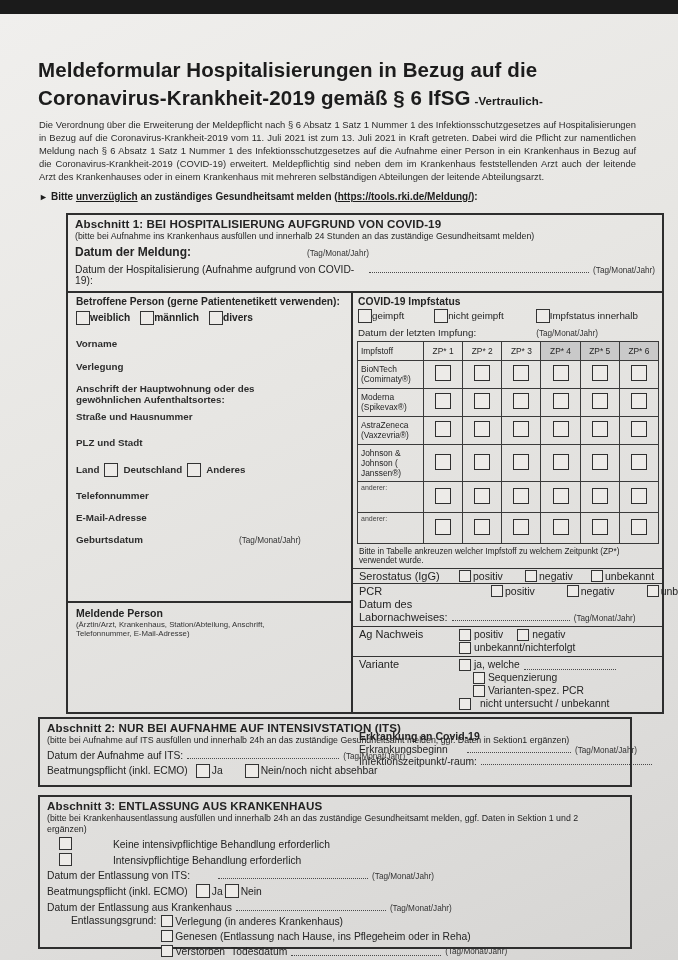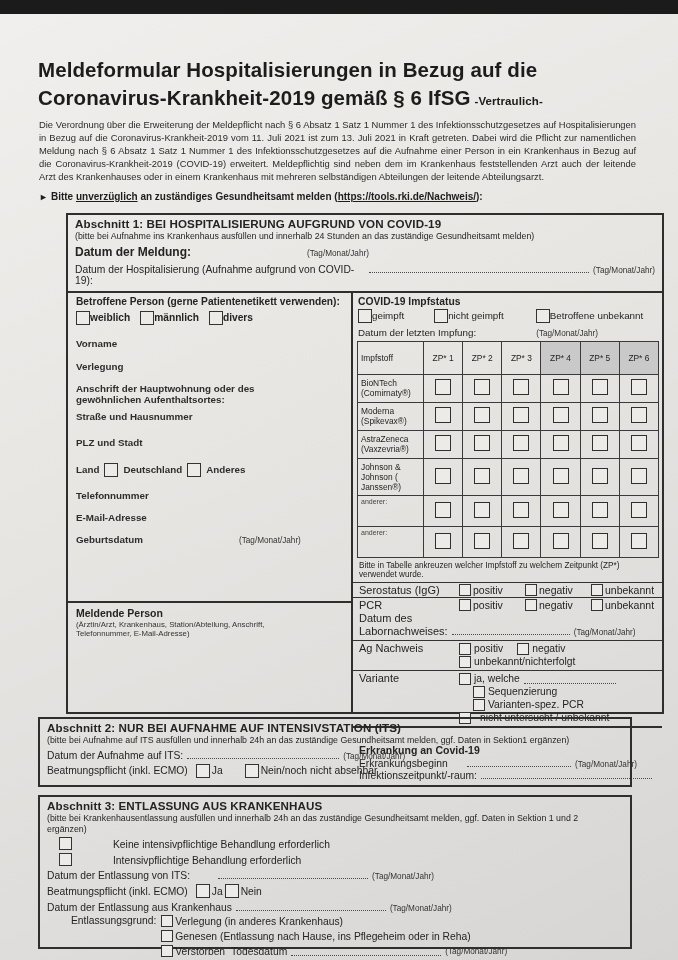--- a/index.html
+++ b/index.html
@@ -51,33 +51,33 @@
   .vax-top{padding:3px 5px 0;}
   .vax-head{font-weight:700;font-size:10.3px;}
   .vax-opts{display:flex;margin-top:2px;align-items:center;}
   .vax-opts .opt{font-weight:400;font-size:9.8px;}
   .vax-opts .opt:nth-child(2){margin-left:30px;}
   .vax-opts .opt:nth-child(3){margin-left:32px;}
   .vax-datum{display:flex;margin-top:4px;font-size:9.8px;align-items:baseline;}
   .vax-datum .hint{margin-left:60px;}
   table.vtab{border-collapse:collapse;table-layout:fixed;width:302px;margin:3px 0 0 4px;font-size:8.2px;}
   .vtab th,.vtab td{border:1.2px solid #3a3a3a;padding:0;}
-  .vtab th{font-weight:400;text-align:left;padding:10px 3px;height:12px;font-size:8.4px;}
+  .vtab th{font-weight:400;text-align:left;padding:3px 3px;height:12px;font-size:8.4px;}
   .vtab th.zp{text-align:center;padding:1px 0;}
   .vtab th.shade{background:#c9c9c9;}
   .vtab col.lc{width:66px;}
   .vtab td.vl{padding:1px 3px;line-height:10px;font-size:8.4px;vertical-align:middle;}
   .vtab td.c{text-align:center;vertical-align:middle;height:27px;}
   .vtab tr.js td.c{height:36px;}
   .vtab tr.an td.vl{font-size:7px;vertical-align:top;color:#444;}
   .vtab tr.an td.c{height:30px;}
   .cbL{width:16px;height:16px;border:1.8px solid #2f2f2f;background:#edebe8;display:inline-block;box-sizing:border-box;}
   .tbl-note{font-size:8.2px;line-height:9.8px;padding:3px 6px 2px;}
   .rrow{border-top:1.6px solid #333;display:flex;align-items:center;padding:0 4px 0 6px;min-height:14px;}
-  .rrow.thin{border-top-width:1px;}
+  .rrow.thin{border-top-width:1px;gap:32px;}
   .rlabel{font-size:11px;width:100px;flex:none;}
   .res{display:flex;align-items:center;font-size:10.5px;width:66px;}
   .res .cb{margin-right:2px;}
   .labor{padding:0 4px 1px 6px;font-size:11px;line-height:13px;}
   .labor-l2{display:flex;align-items:baseline;}
   .two-col{border-top:1.4px solid #333;display:flex;padding:1px 4px 2px 6px;}
   .stack{display:flex;flex-direction:column;font-size:10.3px;line-height:13px;flex:1;}
   .sline{display:flex;align-items:center;}
   .sline .cb{margin-right:3px;}
   .ind{margin-left:14px;}
@@ -106,21 +106,21 @@
 <div class="paper">
 
   <div class="title">
     <div>Meldeformular Hospitalisierungen in Bezug auf die</div>
     <div><span>Coronavirus-Krankheit-2019 gemäß § 6 IfSG</span><span class="confidential">-Vertraulich-</span></div>
   </div>
 
   <div class="intro">Die Verordnung über die Erweiterung der Meldepflicht nach § 6 Absatz 1 Satz 1 Nummer 1 des Infektionsschutzgesetzes auf Hospitalisierungen in Bezug auf die Coronavirus-Krankheit-2019 vom 11. Juli 2021 ist zum 13. Juli 2021 in Kraft getreten. Dabei wird die Pflicht zur namentlichen Meldung nach § 6 Absatz 1 Satz 1 Nummer 1 des Infektionsschutzgesetzes auf die Aufnahme einer Person in ein Krankenhaus in Bezug auf die Coronavirus-Krankheit-2019 (COVID-19) erweitert. Meldepflichtig sind neben dem im Krankenhaus feststellenden Arzt auch der leitende Arzt des Krankenhauses oder in einem Krankenhaus mit mehreren selbständigen Abteilungen der leitende Abteilungsarzt.</div>
 
   <div class="notice">
-    <span class="arrow">►</span><span>Bitte </span><span class="u">unverzüglich</span><span> an zuständiges Gesundheitsamt melden (</span><span class="u">https://tools.rki.de/Nachweis/</span><span>):</span>
+    <span class="arrow">►</span><span>Bitte </span><span class="u">unverzüglich</span><span> an zuständiges Gesundheitsamt melden (</span><span class="u">https://tools.rki.de/Meldung/</span><span>):</span>
   </div>
 
   <div class="box sec1">
     <div class="sec1-head">
       <div class="sec-heading">Abschnitt 1: BEI HOSPITALISIERUNG AUFGRUND VON COVID-19</div>
       <div class="sec-subnote">(bitte bei Aufnahme ins Krankenhaus ausfüllen und innerhalb 24 Stunden an das zuständige Gesundheitsamt melden)</div>
       <div class="row-meldung">
         <span class="lbl">Datum der Meldung:</span>
         <span class="hint" style="margin-left:116px;">(Tag/Monat/Jahr)</span>
       </div>
@@ -182,21 +182,21 @@
             <span class="opt">
                 <span class="cb m"></span>
                 <span>geimpft</span>
               </span>
             <span class="opt">
                 <span class="cb m"></span>
                 <span>nicht geimpft</span>
               </span>
             <span class="opt">
                 <span class="cb m"></span>
-                <span>Betroffene unbekannt</span>
+                <span>Impfstatus innerhalb</span>
               </span>
           </div>
           <div class="vax-datum">
             <span>Datum der letzten Impfung:</span>
             <span class="hint">(Tag/Monat/Jahr)</span>
           </div>
         </div>
 
         <table class="vtab">
           <colgroup>

